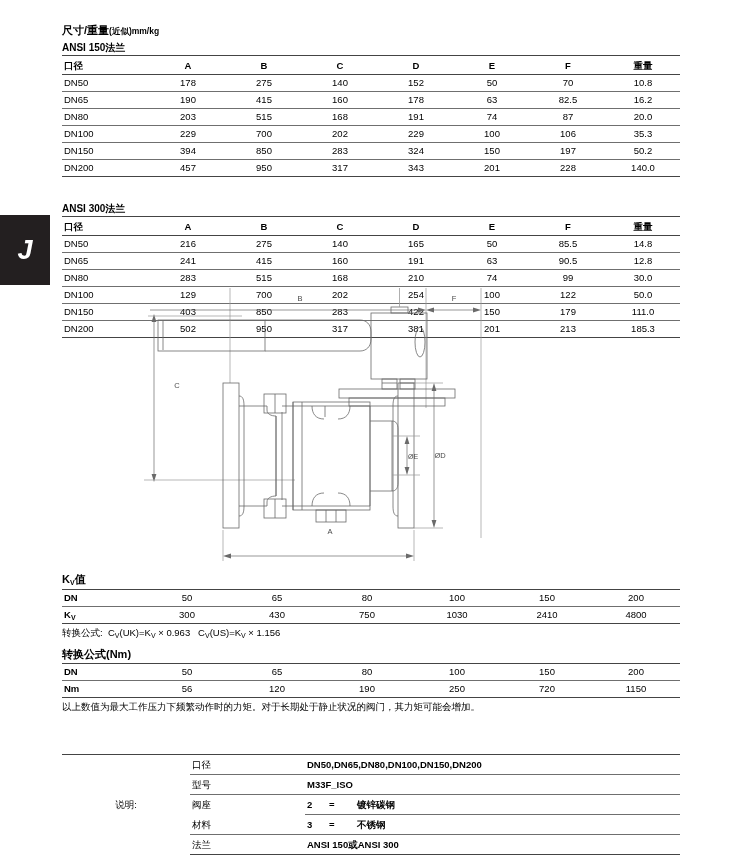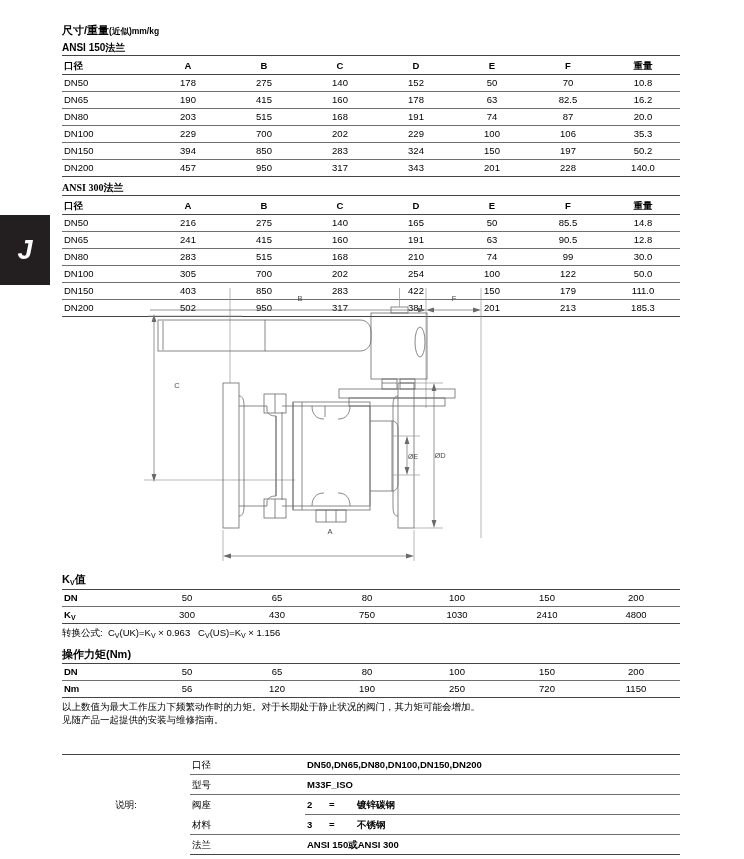--- a/index.html
+++ b/index.html
@@ -172,21 +172,21 @@
             <td>950</td>
             <td>317</td>
             <td>343</td>
             <td>201</td>
             <td>228</td>
             <td>140.0</td>
           </tr>
         </tbody>
     </table>
 
-    <div class="sub" style="margin-top:4px;font-family:Liberation Serif, serif;">ANSI 300法兰</div>
+    <div class="sub" style="margin-top:25px;">ANSI 300法兰</div>
     <table class="dt" style="margin-top:1px;">
       <colgroup>
           <col style="width:88px">
           <col style="width:76px">
           <col style="width:76px">
           <col style="width:76px">
           <col style="width:76px">
           <col style="width:76px">
           <col style="width:76px">
           <col style="width:74px">
@@ -232,21 +232,21 @@
             <td>283</td>
             <td>515</td>
             <td>168</td>
             <td>210</td>
             <td>74</td>
             <td>99</td>
             <td>30.0</td>
           </tr>
           <tr>
             <td class="first">DN100</td>
-            <td>305</td>
+            <td>129</td>
             <td>700</td>
             <td>202</td>
             <td>254</td>
             <td>100</td>
             <td>122</td>
             <td>50.0</td>
           </tr>
           <tr>
             <td class="first">DN150</td>
             <td>403</td>
@@ -434,21 +434,21 @@
     </tbody>
       </table>
     <div class="note" style="margin-top:2px;">
       <span>转换公式:</span>&nbsp;
       <span><span>C</span><sub>V</sub><span>(UK)=K</span><sub>V</sub><span> × 0.963</span></span>&nbsp;&nbsp;
       <span><span>C</span><sub>V</sub><span>(US)=K</span><sub>V</sub><span> × 1.156</span></span>
     </div>
   </div>
 
   <div class="col" style="top:648px;">
-    <h2 class="sec">操作力矩(Nm)</h2>
+    <h2 class="sec">转换公式(Nm)</h2>
     <table class="kv" style="margin-top:2px;">
       <colgroup>
           <col style="width:80px">
           <col style="width:90px">
           <col style="width:90px">
           <col style="width:90px">
           <col style="width:90px">
           <col style="width:90px">
           <col style="width:88px">
         </colgroup>
@@ -470,21 +470,20 @@
         <td>250</td>
         <td>720</td>
         <td>1150</td>
       </tr>
     </tbody>
       </table>
     <div class="note" style="margin-top:2px;">以上数值为最大工作压力下频繁动作时的力矩。对于长期处于静止状况的阀门，其力矩可能会增加。</div>
   </div>
 
   <div class="col" style="top:713px;">
-    <div class="note">见随产品一起提供的安装与维修指南。</div>
   </div>
 
   <div class="col" style="top:752px;">
     <table class="order" style="margin-top:2px;">
       <colgroup>
           <col style="width:128px">
           <col style="width:115px">
           <col style="width:375px">
         </colgroup>
       <tbody>

